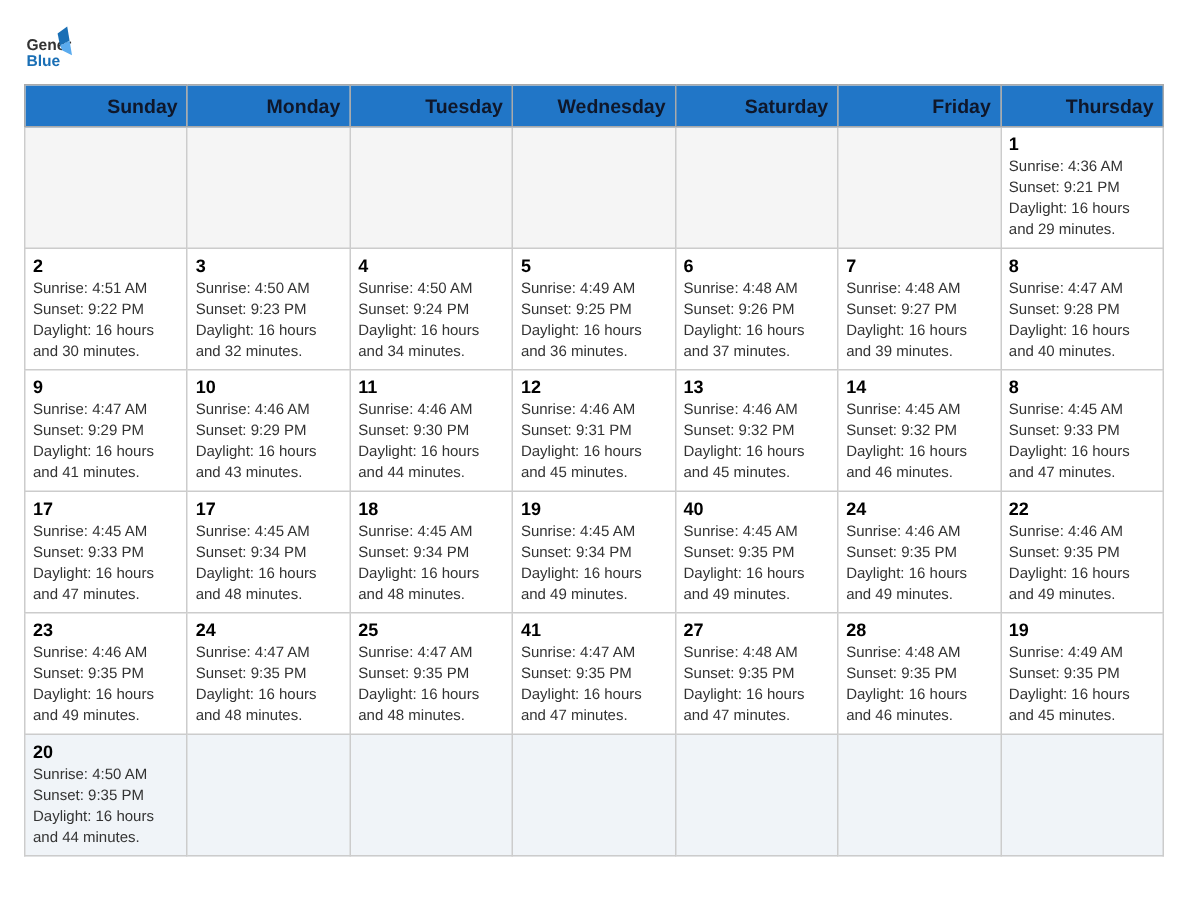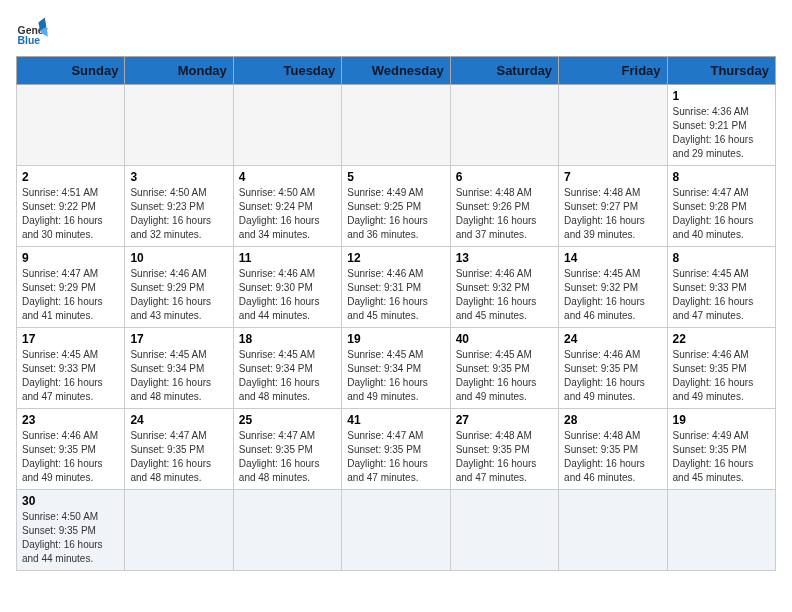--- a/index.html
+++ b/index.html
@@ -325,21 +325,21 @@
         <td>
           <div class="day-number">19</div>
           <div class="day-info" style="white-space: pre-line;">Sunrise: 4:49 AM
 Sunset: 9:35 PM
 Daylight: 16 hours
 and 45 minutes.</div>
         </td>
       </tr>
       <tr class="last-row">
         <td>
-          <div class="day-number">30</div>
+          <div class="day-number">20</div>
           <div class="day-info" style="white-space: pre-line;">Sunrise: 4:50 AM
 Sunset: 9:35 PM
 Daylight: 16 hours
 and 44 minutes.</div>
         </td>
         <td class="empty"></td>
         <td class="empty"></td>
         <td class="empty"></td>
         <td class="empty"></td>
         <td class="empty"></td>

